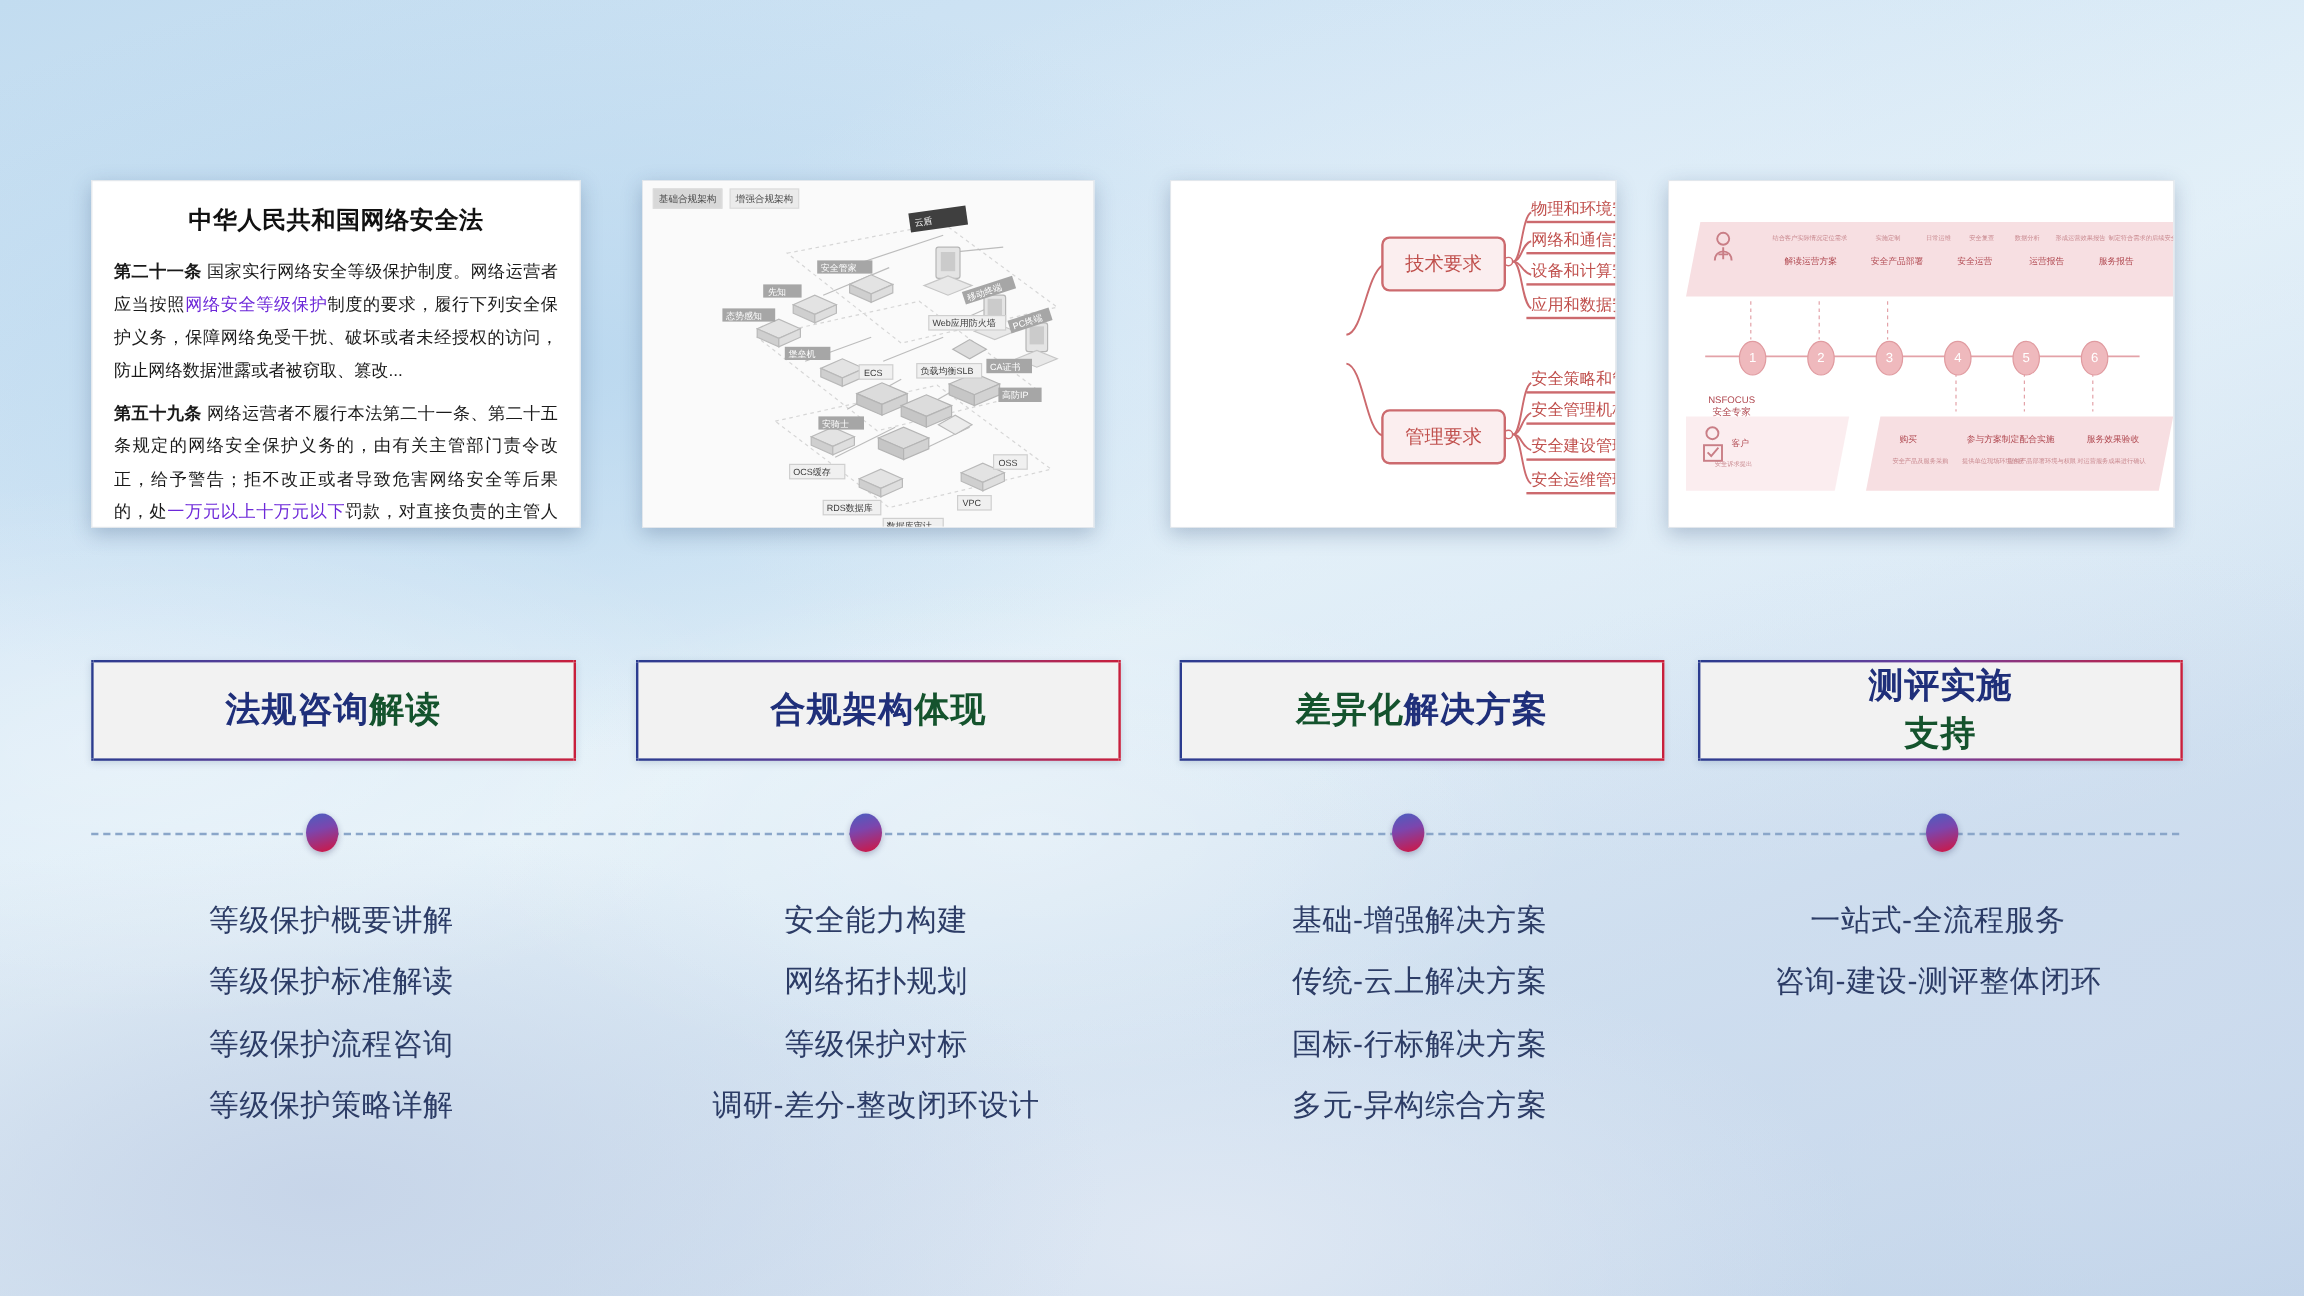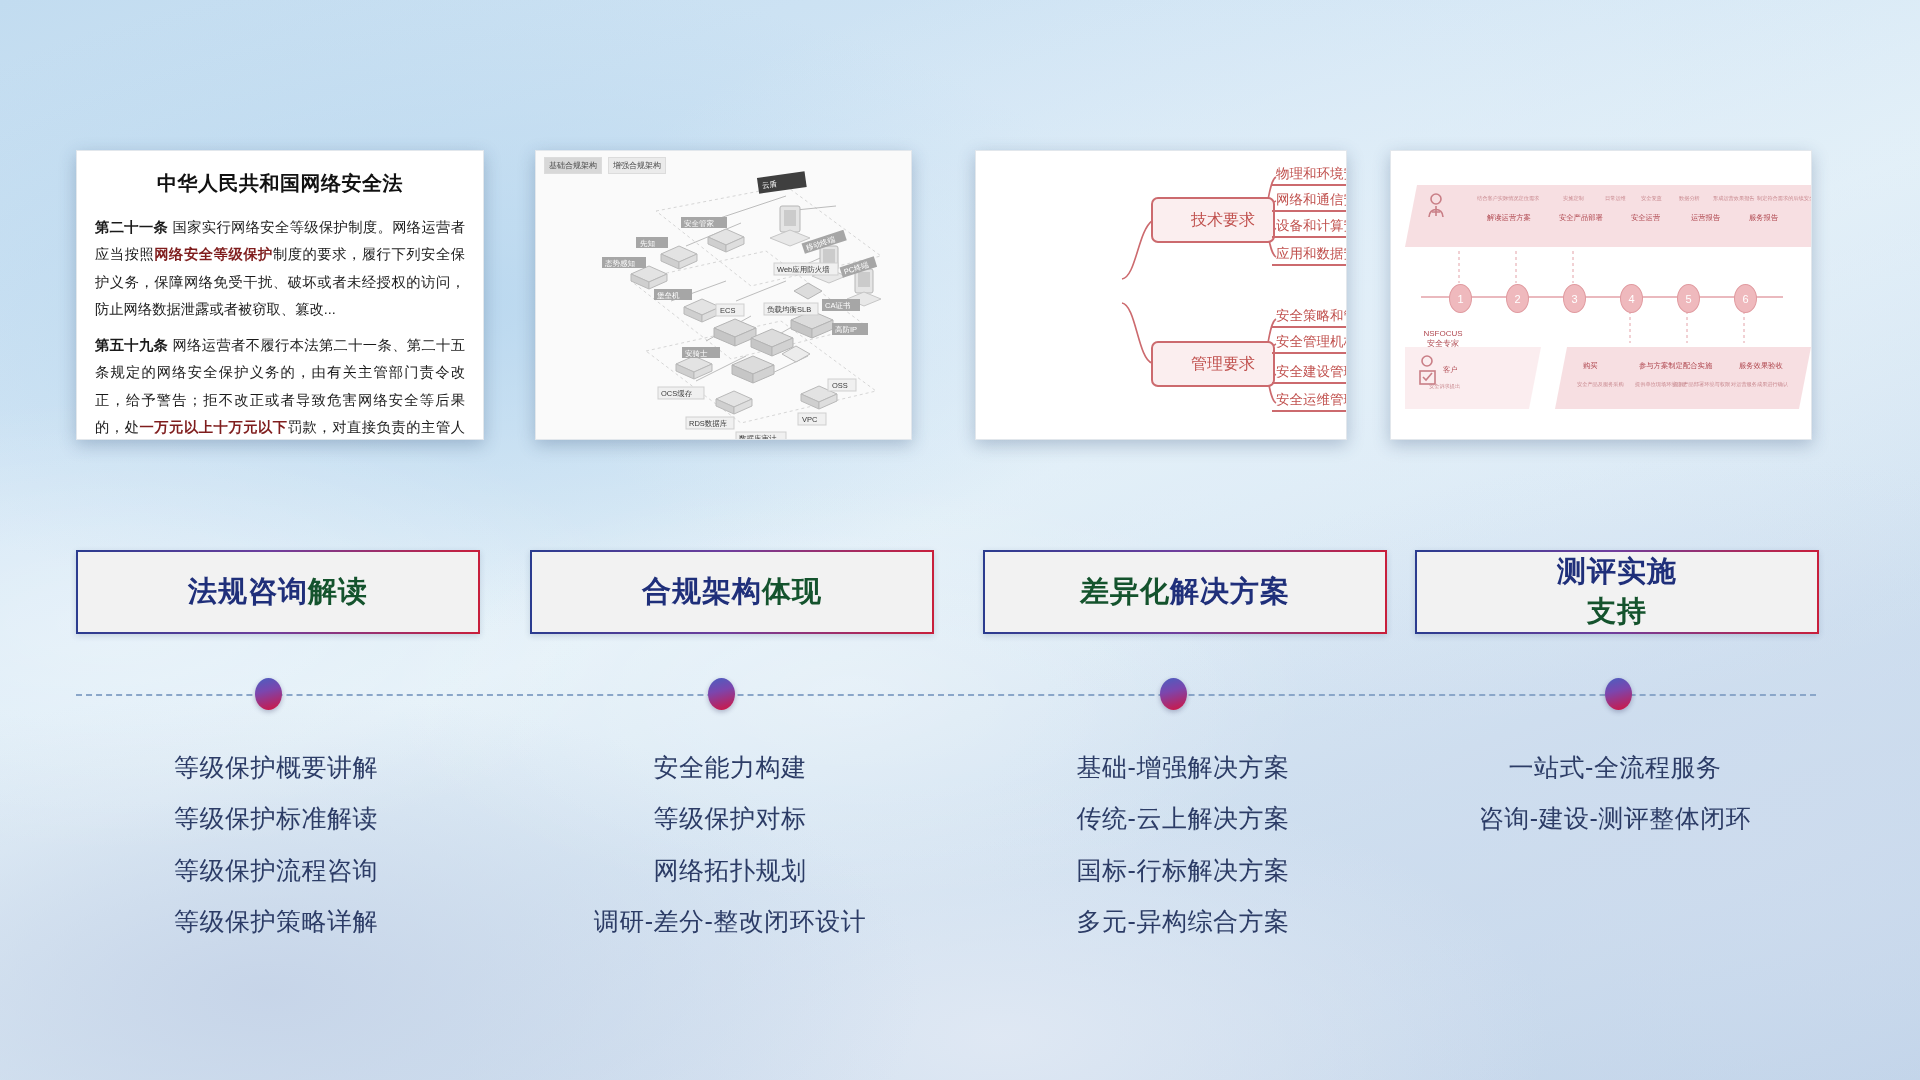--- a/index.html
+++ b/index.html
@@ -32,40 +32,40 @@
   .card2{left:535px;top:0;width:375px;height:288px;}
   .card3{left:975px;top:0;width:370px;height:288px;}
   .card4{left:1390px;top:0;width:420px;height:288px;}
 
   
   .law-title{text-align:center;font-weight:bold;font-size:20px;color:#111;
              margin:19px 0 17px;letter-spacing:.5px;}
   .law-body{font-size:14.3px;line-height:1.92;color:#1a1a1a;padding:0 18px;text-align:justify;}
   .law-body p{margin:0 0 8px;}
   .law-body b{font-weight:bold;}
-  .red{color:#7f1d1d;font-weight:bold;}
+  .red{color:#6d28d9;}
 
   
   .arch{position:relative;width:100%;height:100%;background:#fafafa;}
   .arch .tabs{position:absolute;left:8px;top:6px;display:flex;gap:6px;}
   .arch .tab{font-size:8px;color:#4a4a4a;background:#ebebeb;padding:2px 4px;border:1px solid #dcdcdc;}
   .arch .tab.sel{background:#d8d8d8;}
   .arch svg{position:absolute;left:0;top:0;}
   .nodelbl{font-size:7.5px;fill:#fff;}
   .nodelbl-d{font-size:7.5px;fill:#3a3a3a;}
 
   
   .mind{position:relative;width:100%;height:100%;background:#fff;}
   .mm-root{position:absolute;left:16px;top:108px;width:128px;height:66px;
     border:3px solid #cc6a6e;border-radius:9px;background:#fbeeef;
     display:flex;align-items:center;justify-content:center;
     color:#c0504d;font-size:23px;font-family:"Liberation Serif",serif;}
   .mm-mid{position:absolute;width:100px;height:42px;border:2px solid #cc6a6e;border-radius:7px;
     background:#fbeeef;display:flex;align-items:center;justify-content:center;
-    color:#c0504d;font-size:16px;font-family:"Liberation Serif",serif;padding-left:20px;}
+    color:#c0504d;font-size:16px;font-family:"Liberation Serif",serif;}
   .mm-mid.tech{left:175px;top:46px;}
   .mm-mid.mgmt{left:175px;top:190px;}
   .mm-leaf{position:absolute;color:#c0504d;font-size:13.5px;font-family:"Liberation Serif",serif;
     border-bottom:2.6px solid #cc6a6e;padding:0 4px 1px;white-space:nowrap;}
 
   
   .flow{position:relative;width:100%;height:100%;background:#fff;}
   .flow .num{position:absolute;width:21px;height:27px;border-radius:50%;
     background:#efb9bd;color:#fff;font-size:11px;display:flex;align-items:center;
     justify-content:center;border:1px solid #e09ba0;}
@@ -390,22 +390,22 @@
 <div class="dot d4"></div>
 
 <div class="col c1">
   <div>等级保护概要讲解</div>
   <div>等级保护标准解读</div>
   <div>等级保护流程咨询</div>
   <div>等级保护策略详解</div>
 </div>
 <div class="col c2">
   <div>安全能力构建</div>
+  <div>网络拓扑规划</div>
   <div>等级保护对标</div>
-  <div>网络拓扑规划</div>
   <div>调研-差分-整改闭环设计</div>
 </div>
 <div class="col c3">
   <div>基础-增强解决方案</div>
   <div>传统-云上解决方案</div>
   <div>国标-行标解决方案</div>
   <div>多元-异构综合方案</div>
 </div>
 <div class="col c4">
   <div>一站式-全流程服务</div>

